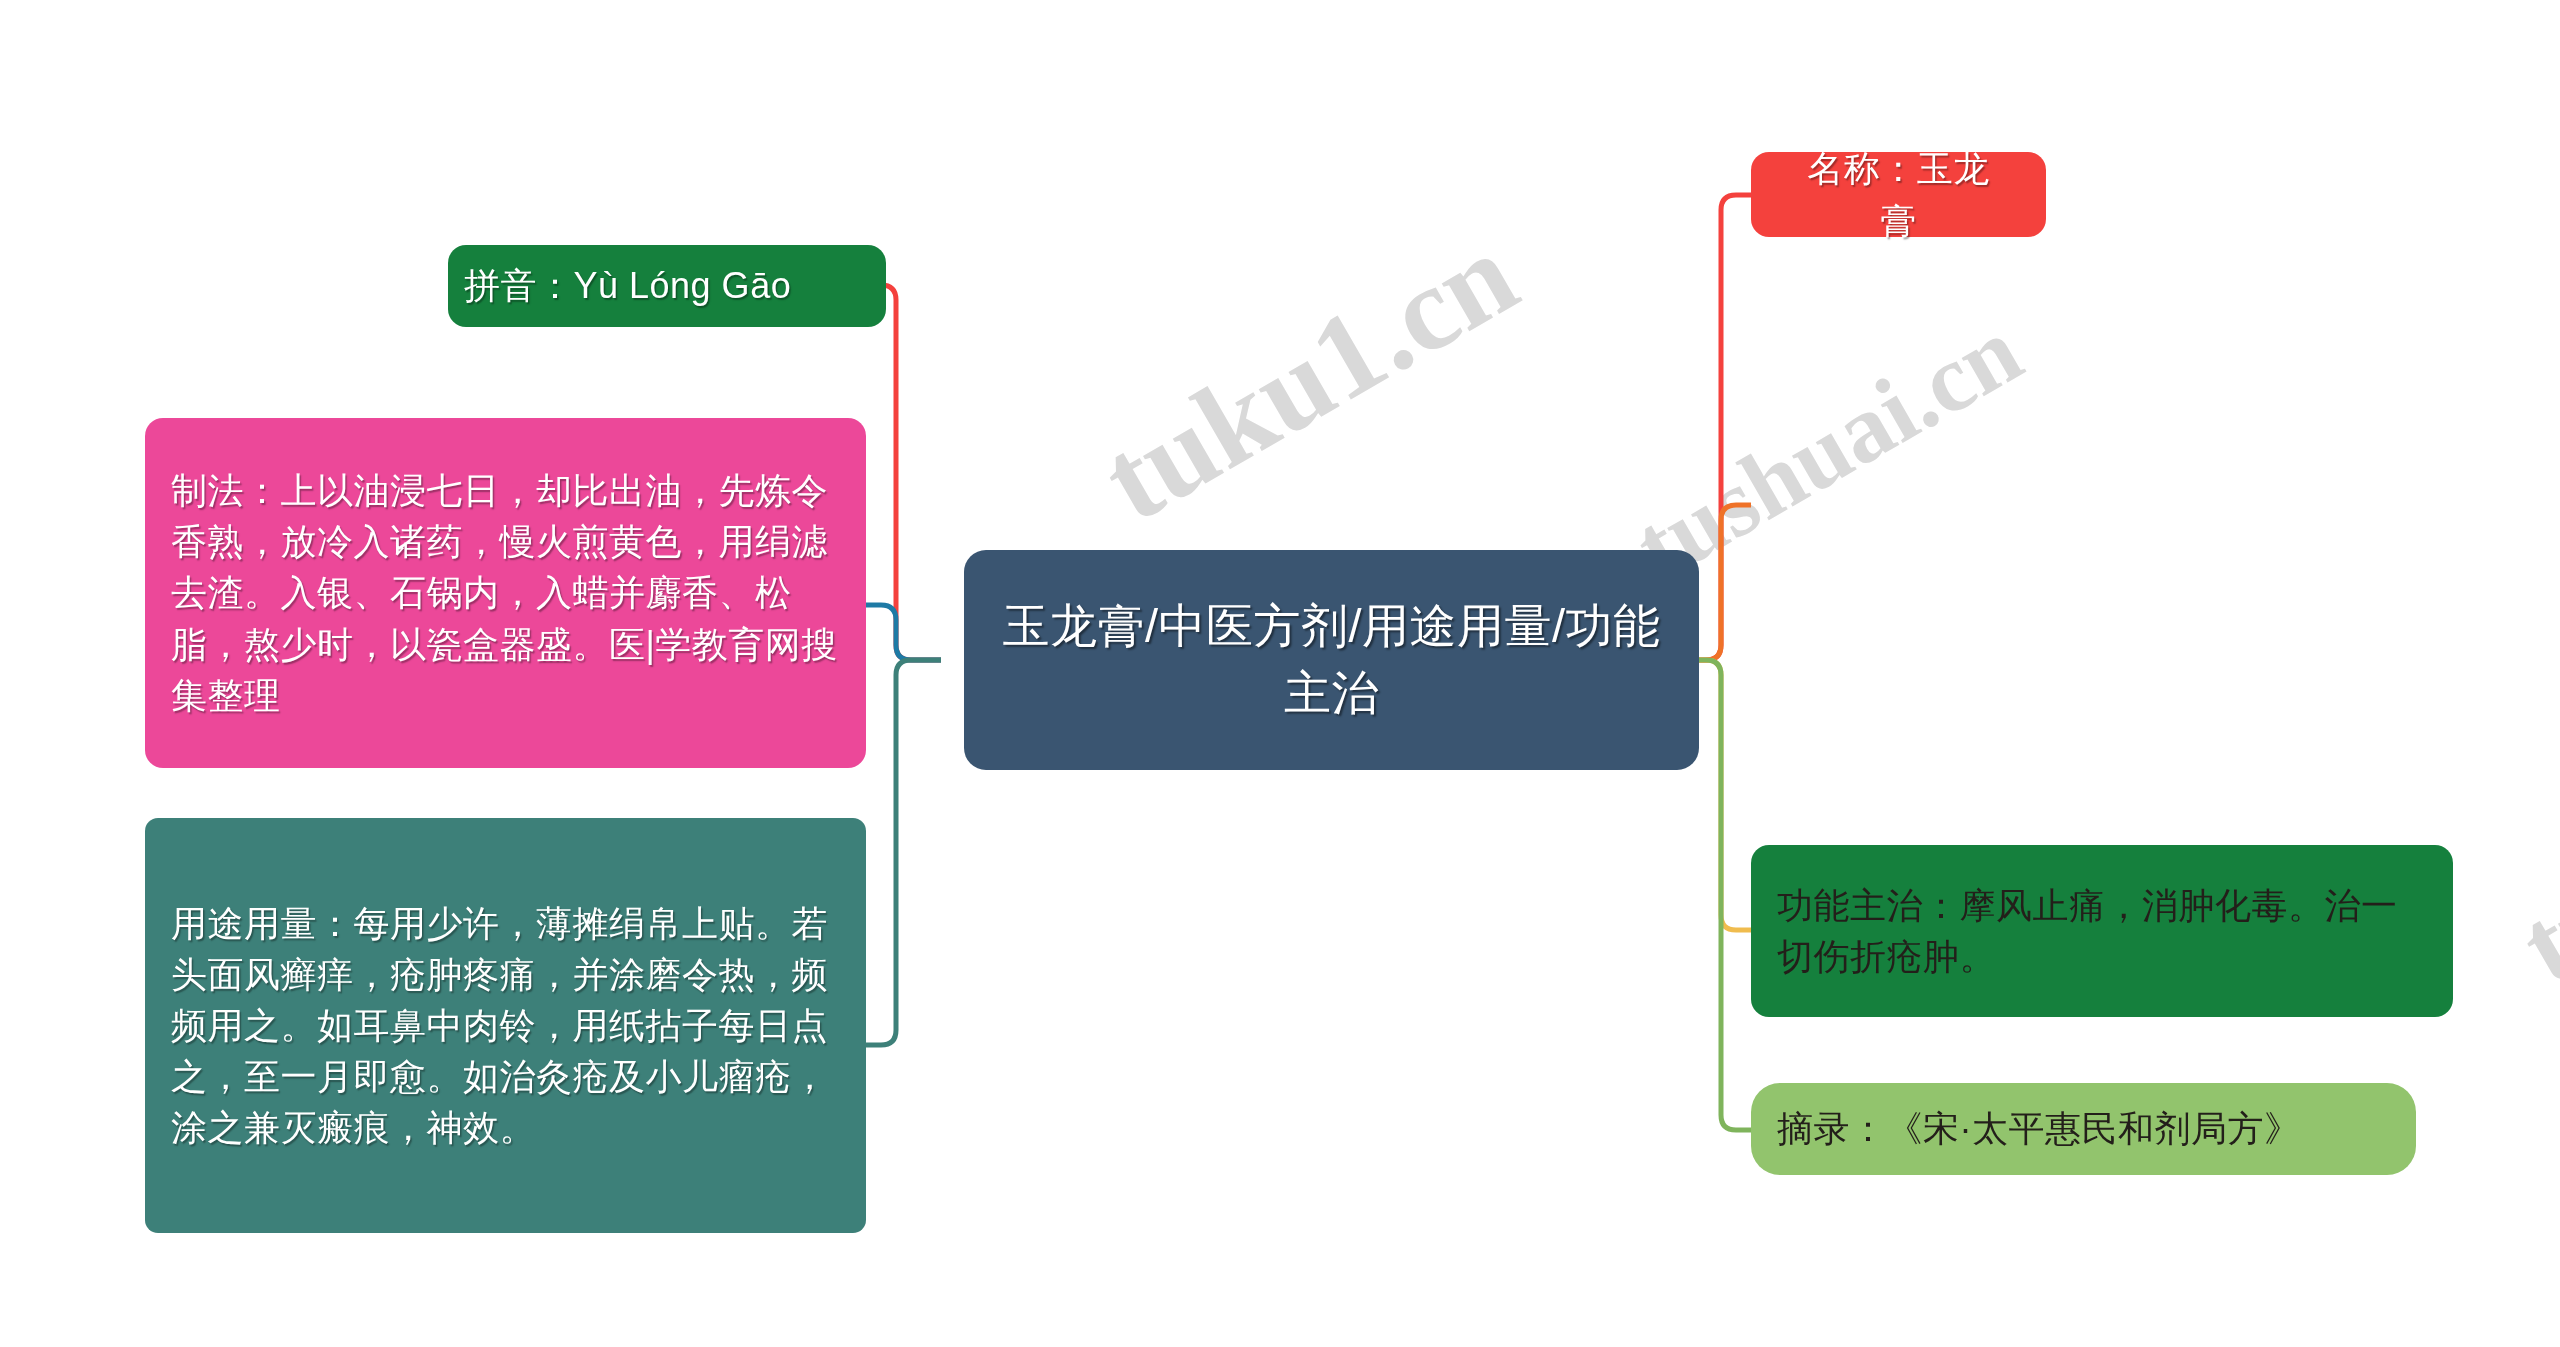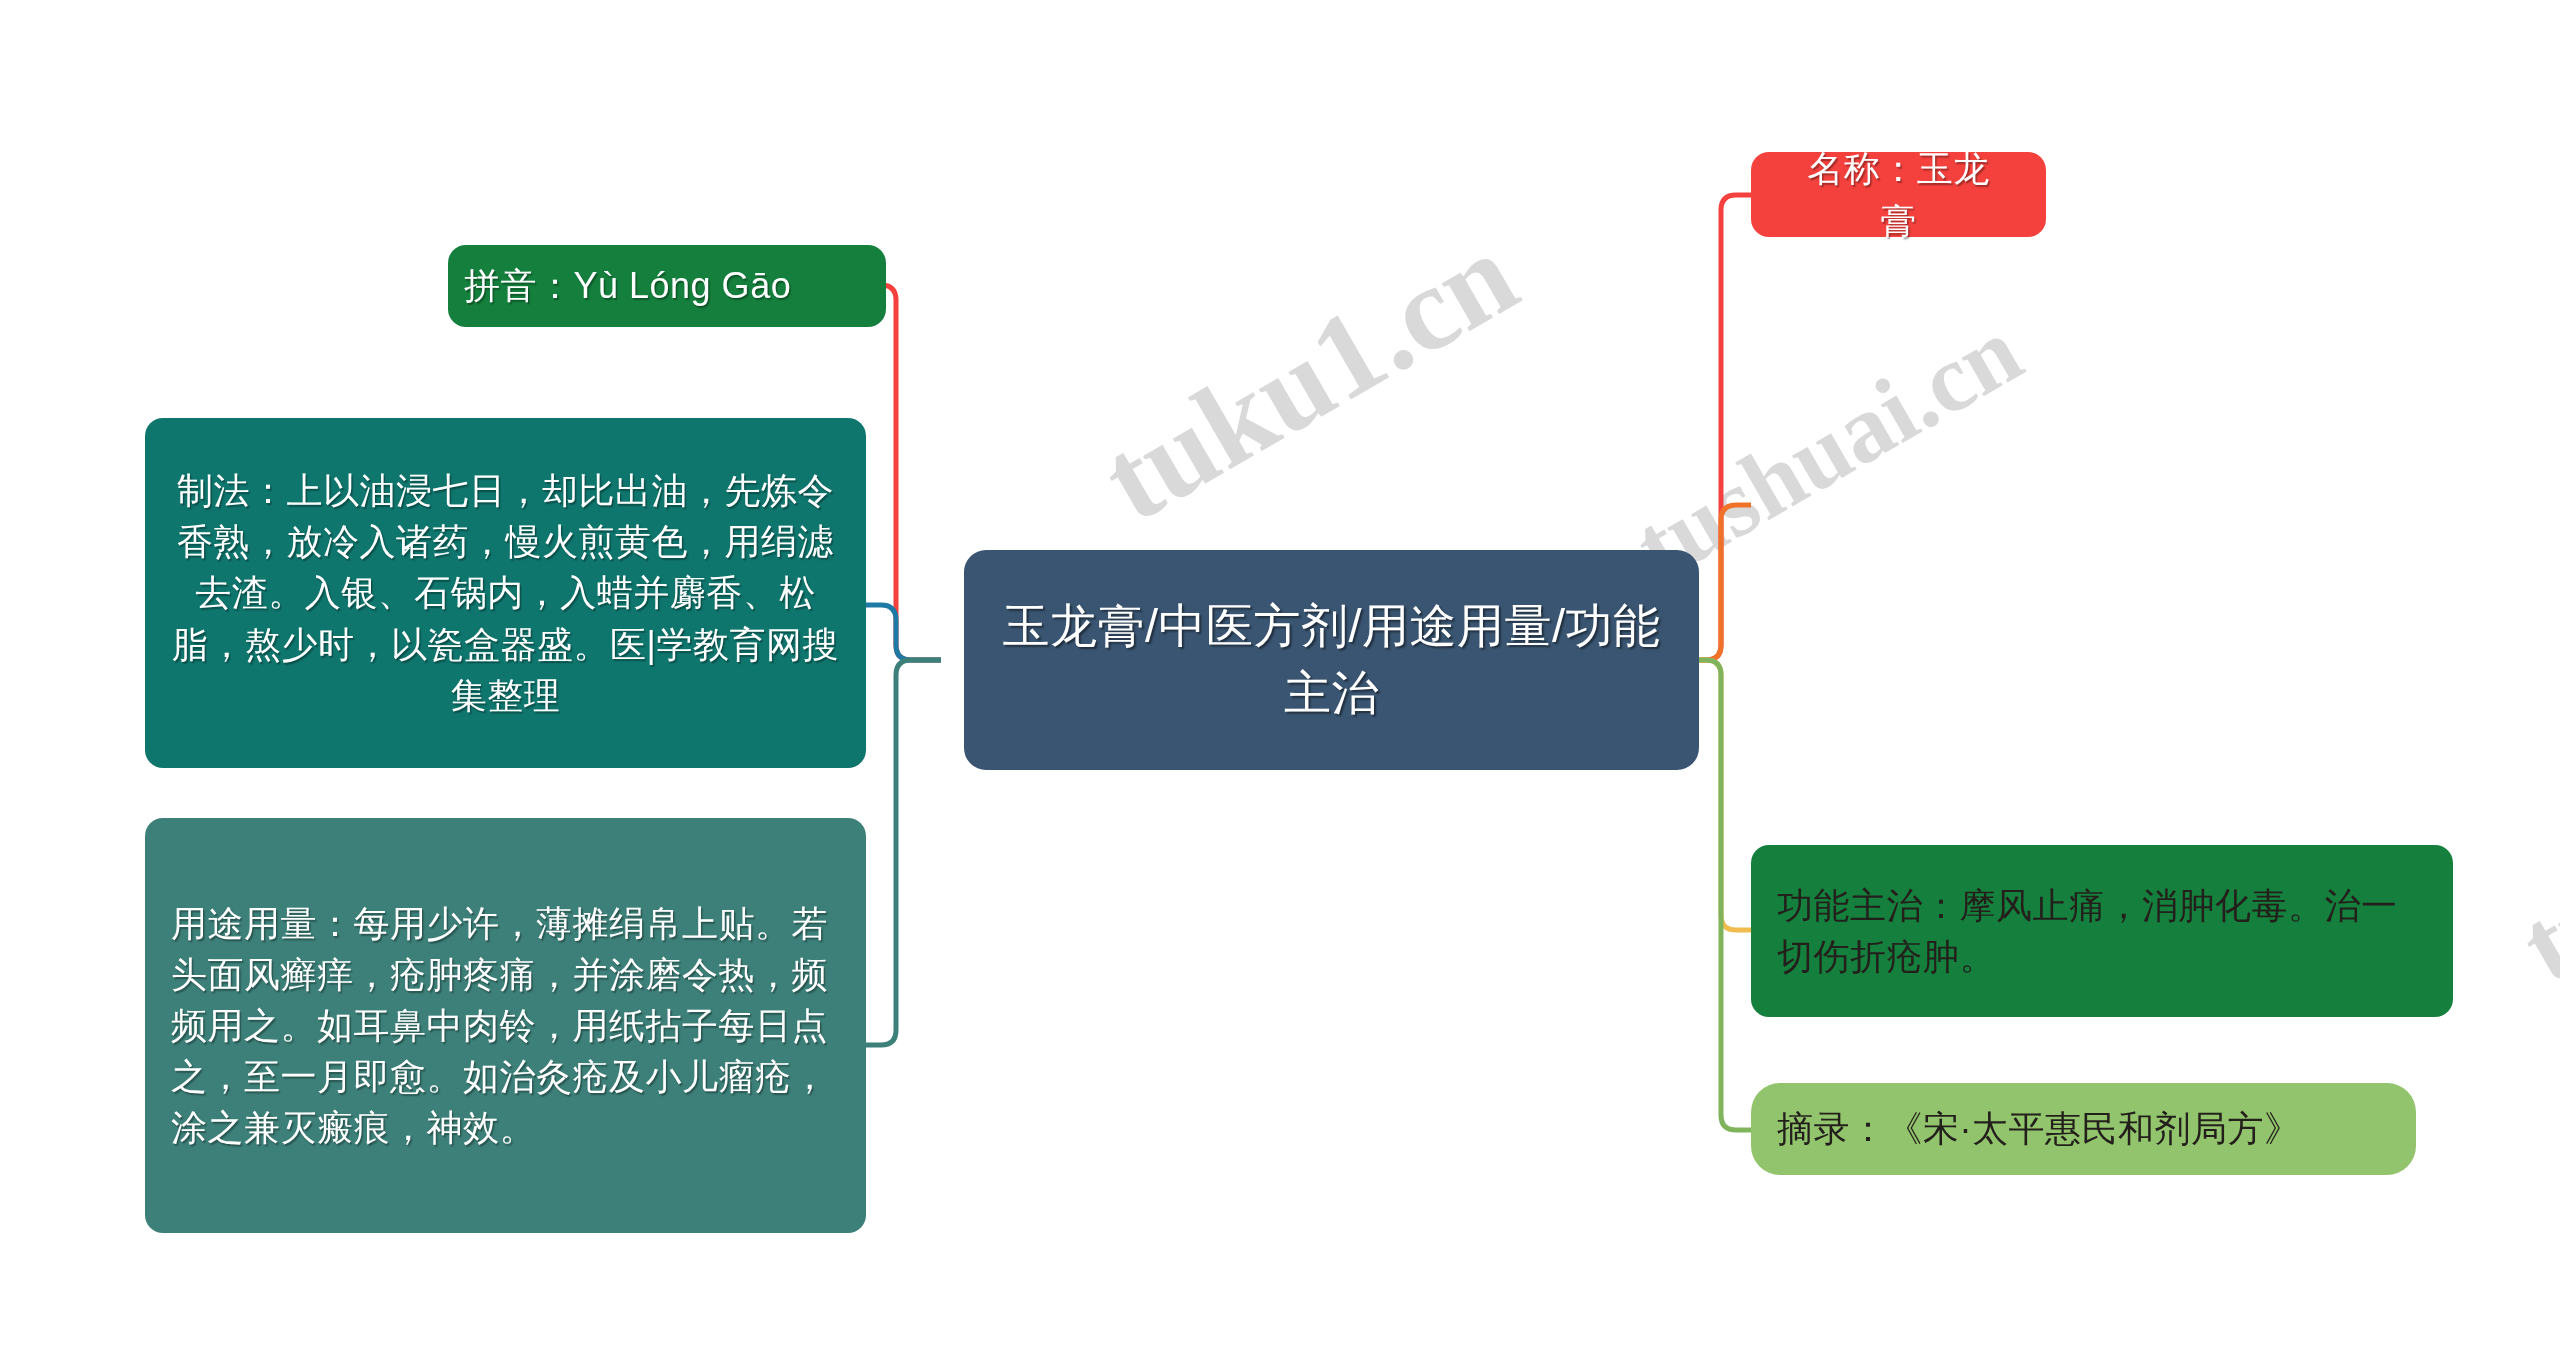--- a/index.html
+++ b/index.html
@@ -61,22 +61,22 @@
     justify-content: center;
     text-shadow: 2px 2px 2px rgba(0,0,0,0.45);
     border-radius: 22px;
     padding: 10px 26px;
     margin-left: 23px;
   }
   .leaf-light { color: #ffffff; text-shadow: 1.5px 1.5px 1.5px rgba(0,0,0,0.35); }
   .leaf-dark  { color: #231f1a; }
 
   .n-pinyin   { background: #15803d; font-size: 36px; padding: 14px 16px; margin-left: 20px; }
-  .n-zhifa    { background: #0f766e; font-size: 36px; padding: 22px 26px; text-align: center; }
-  .n-yongtu   { background: #3d8079; font-size: 36px; padding: 34px 26px; }
+  .n-zhifa    { background: #ec4899; font-size: 36px; padding: 22px 26px; }
+  .n-yongtu   { background: #3d8079; font-size: 36px; padding: 34px 26px; border-radius: 13px; }
   .n-mingcheng{ background: #f4413d; font-size: 36px; padding: 14px 40px; text-align: center; }
   .n-chufang  { background: #ef7228; font-size: 36px; padding: 22px 26px; }
   .n-gongneng { background: #15803d; font-size: 36px; padding: 20px 26px; }
   .n-zhailu   { background: #92c46d; font-size: 36px; padding: 14px 26px; }
 </style>
 </head>
 <body>
 
 <div id="canvas">
 

